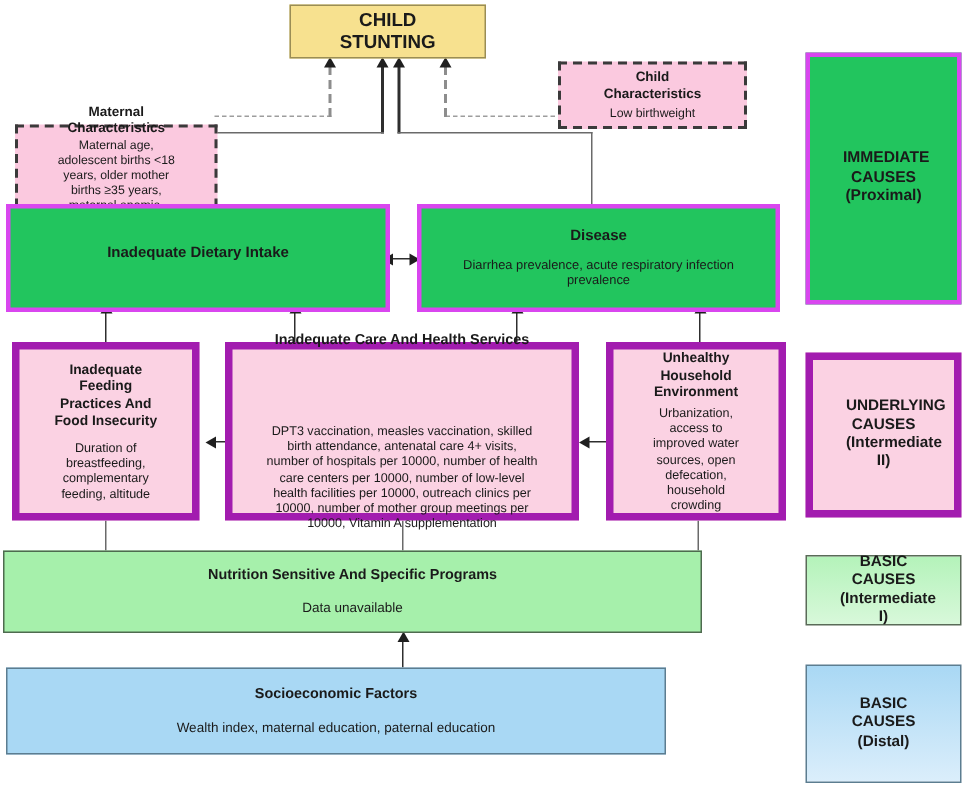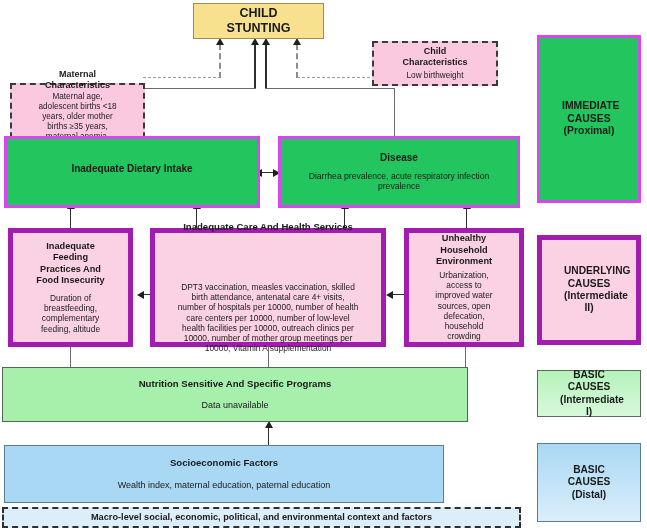--- a/index.html
+++ b/index.html
@@ -169,23 +169,20 @@
   <div class="box f-green" style="left:2px;top:367px;width:466px;height:55px;font-size:9px;">
     <span class="ttl" style="font-size:9.6px;margin-bottom:11px;">Nutrition Sensitive And Specific Programs</span>
     <span class="sub">Data unavailable</span>
   </div>
 
   <div class="box f-blue" style="left:4px;top:445px;width:440px;height:58px;font-size:9px;">
     <span class="ttl" style="font-size:9.6px;margin-bottom:12px;">Socioeconomic Factors</span>
     <span class="sub">Wealth index, maternal education, paternal education</span>
   </div>
 
-  <div class="box f-bluepale" style="left:2px;top:507px;width:519px;height:21px;font-size:9.2px;">
-    <span class="ttl">Macro-level  social, economic, political, and environmental context and factors</span>
-  </div>
 
   <div class="box f-pink" style="left:537px;top:35px;width:104px;height:168px;font-size:10.4px;">
     <span class="ttl">IMMEDIATE</span>
     <span class="ttl">CAUSES</span>
     <span class="ttl">(Proximal)</span>
   </div>
 
   <div class="box f-pinkl" style="left:537px;top:235px;width:104px;height:110px;font-size:10.2px;">
     <span class="ttl">UNDERLYING</span>
     <span class="ttl">CAUSES</span>

